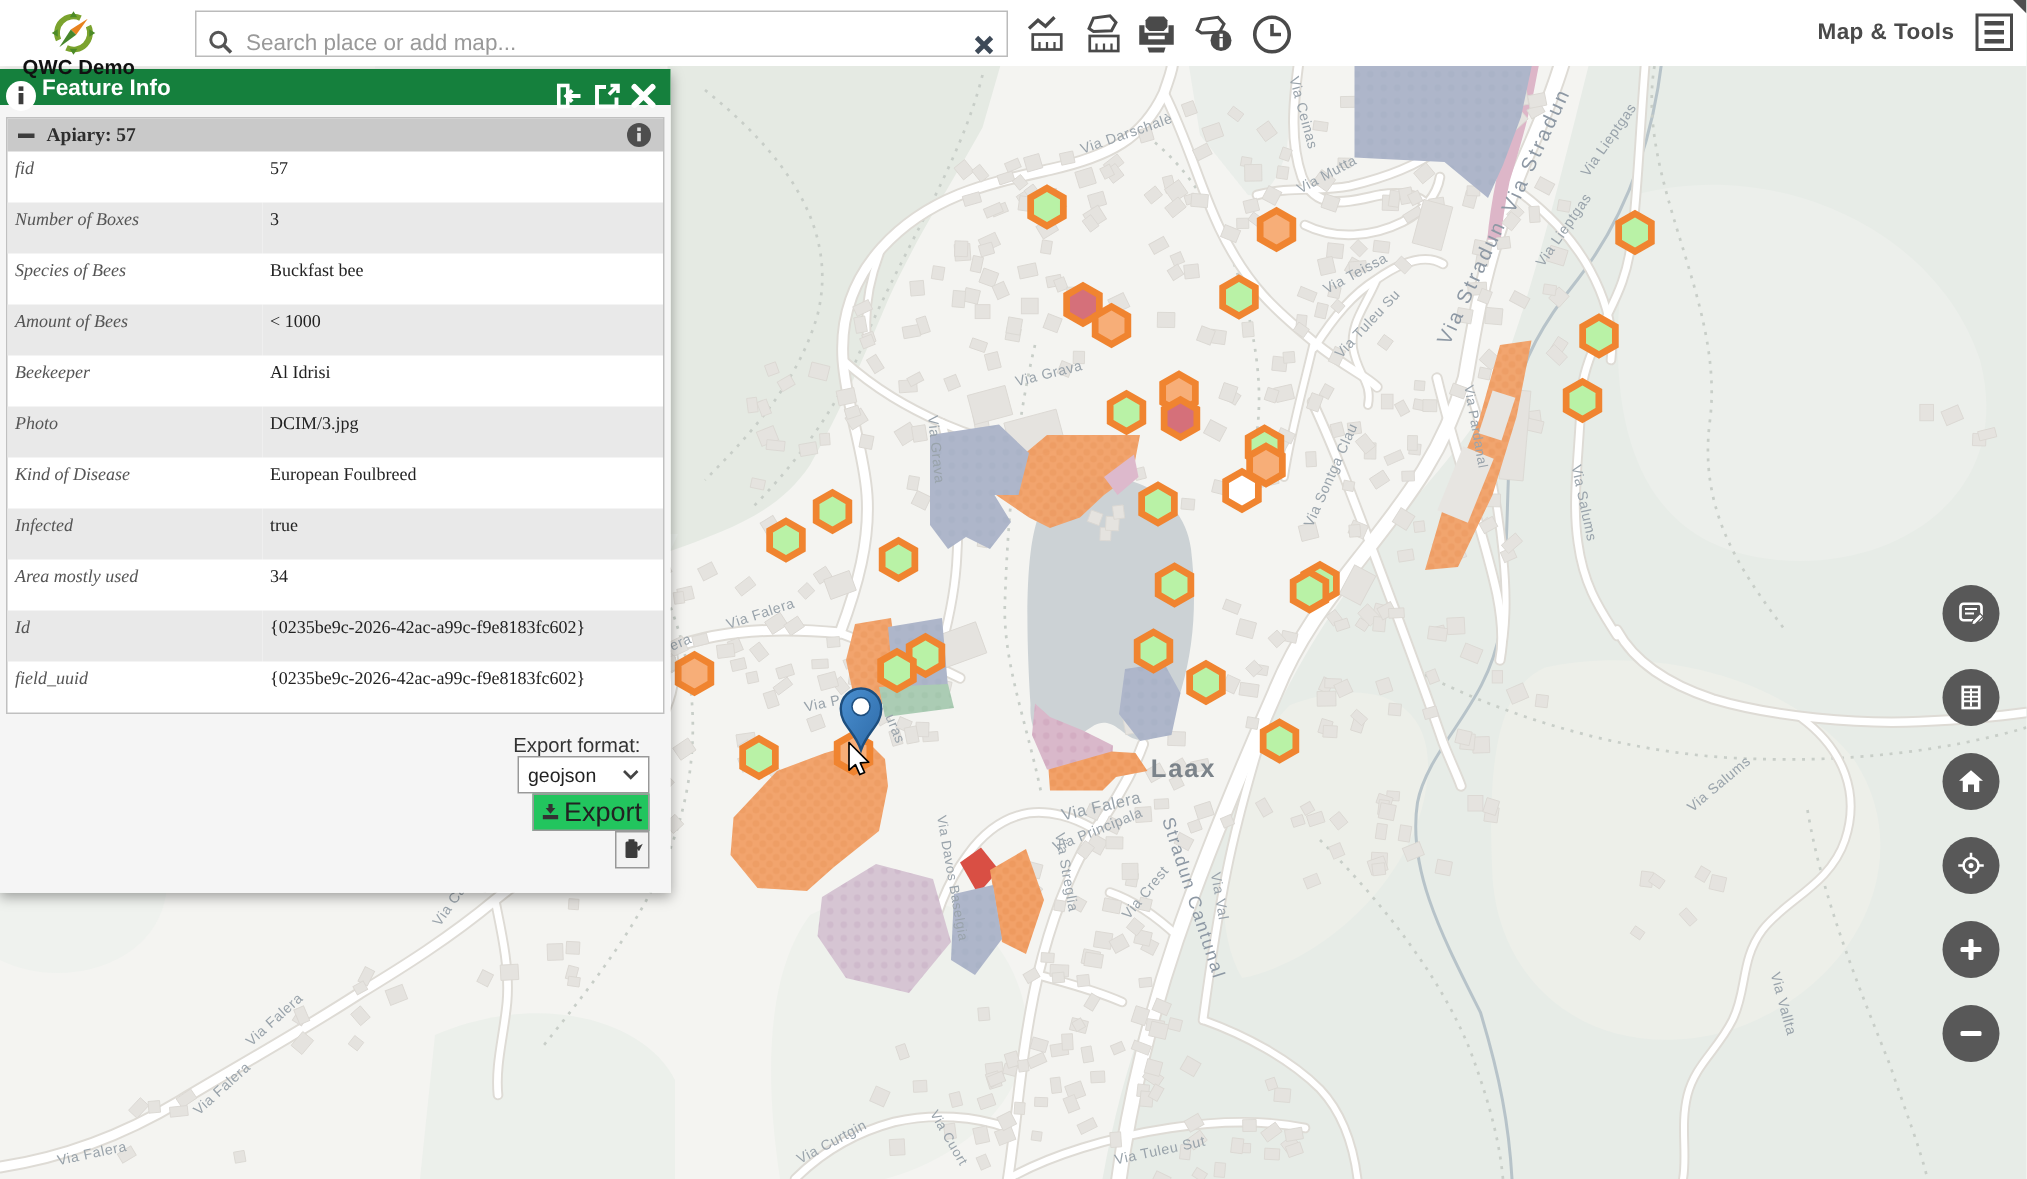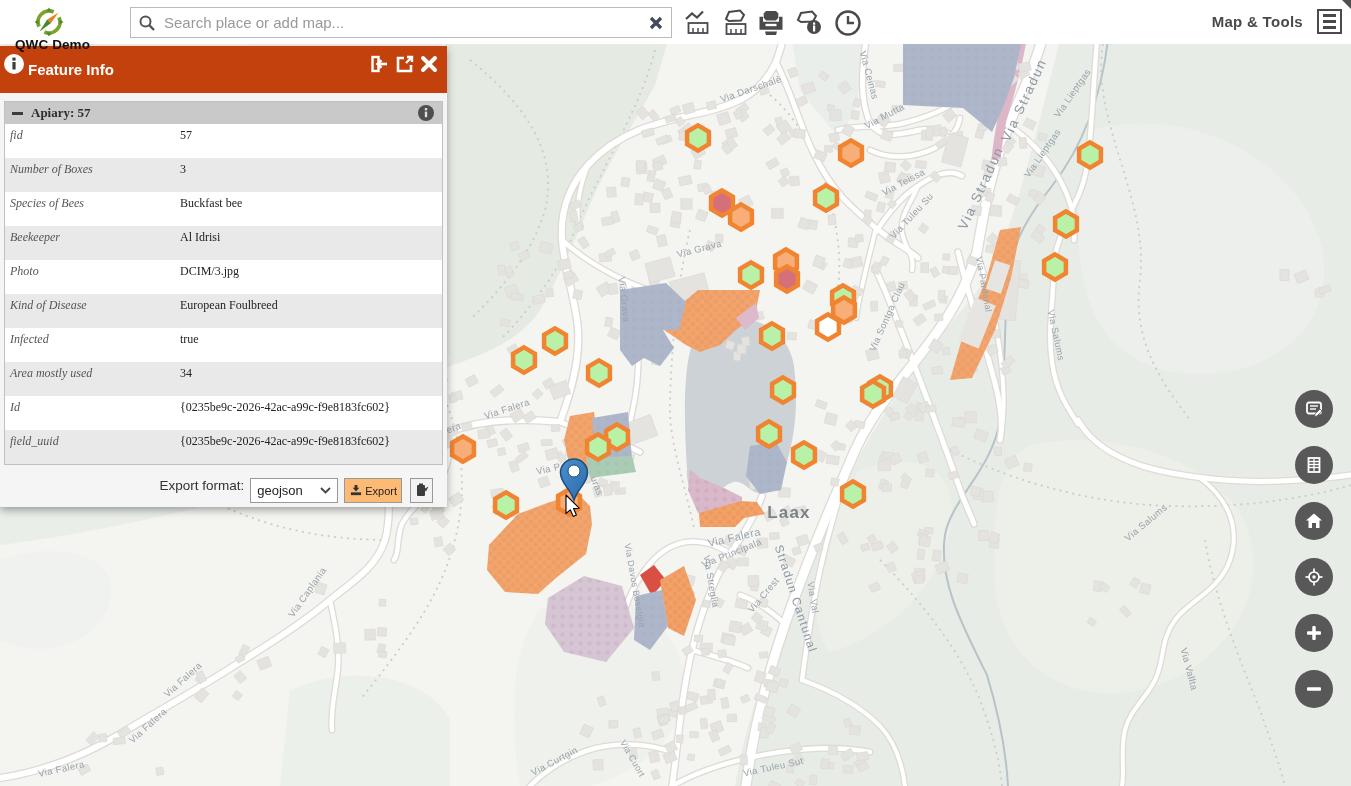--- a/index.html
+++ b/index.html
@@ -5,48 +5,48 @@
 <style>
 * { margin:0; padding:0; box-sizing:border-box; }
 html,body { width:1351px; height:786px; overflow:hidden; font-family:"Liberation Sans",sans-serif; background:#f4f4f1; }
 #stage { position:relative; width:1351px; height:786px; overflow:hidden; }
 #map { position:absolute; left:0; top:0; }
 
 
 #topbar { position:absolute; left:0; top:0; width:1351px; height:44px; background:#ffffff; z-index:20; }
 #logo { position:absolute; left:8px; top:7px; display:flex; align-items:center;flex-direction:column; }
 #logo .txt { font-size:13.5px; font-weight:bold; color:#111; margin-left:7px; letter-spacing:0.1px; }
-#search { position:absolute; left:130px; top:7px; width:542px; height:31px; background:#fff; border:1px solid #bbb; display:flex; align-items:center; }
+#search { position:absolute; left:130px; top:7px; width:542px; height:31px; background:#fff; border:1px solid #bbb; display:flex; align-items:flex-end; }
 #search .mag { margin-left:7px; }
 #search .ph { color:#999; font-size:15px; margin-left:8px; flex:1; }
 #search .clr { margin-right:8px; }
 .tbico { position:absolute; top:8px; width:30px; height:30px; }
 #maptools { position:absolute; right:48px; top:13px; font-size:15px; font-weight:bold; color:#4a4a4a; letter-spacing:0.3px; }
 #burger { position:absolute; right:9px; top:9px; width:25px; height:25px; border:2px solid #4a4a4a; display:flex; flex-direction:column; justify-content:center; gap:3px; padding:0 4px; background:#fff; }
 #burger div { height:3px; background:#4a4a4a; }
 #corner { position:absolute; right:0; top:0; width:0; height:0; border-left:9px solid transparent; border-top:9px solid #4f4f4f; z-index:30; }
 
 
 #panel { position:absolute; left:0; top:46px; width:447px; z-index:15; box-shadow:0 3px 8px rgba(0,0,0,0.35); }
-#phead { height:47px; background:#c2410c; color:#fff; display:flex; align-items:center; position:relative; }
+#phead { height:24px; background:#15803d; color:#fff; display:flex; align-items:center; position:relative; }
 #phead .ttl { font-size:15px; font-weight:bold; margin-left:28px; }
 #pbody { background:#f5f5f5; padding:8px 4px 0 4px; }
 #atab { border:1px solid #c0c0c0; background:#fff;font-family:Liberation Serif, serif; }
 #abar { height:22px; background:#c9c9c9; display:flex; align-items:center; position:relative; }
 #abar .minus { width:11px; height:3px; background:#3c3c3c; margin-left:7px; }
 #abar .nm { font-size:13px; font-weight:bold; color:#2e2e2e; margin-left:8px; }
 table.attr { width:100%; border-collapse:collapse; }
 table.attr td { font-size:12px; padding:0 0 12px 5px; height:34px; line-height:15px;margin-top:16px; }
 table.attr td.k { font-style:italic; color:#555; width:170px; }
 table.attr td.v { color:#222; }
 table.attr tr:nth-child(even) { background:#e9e9e9; }
-#expbar { display:flex; align-items:flex-start; justify-content:flex-end; padding:13px 10px 4px 0; background:#f5f5f5; }
+#expbar { display:flex; align-items:flex-end; justify-content:flex-end; padding:13px 10px 16px 0; background:#f5f5f5;flex-direction:column; }
 #expbar .lab { font-size:13.5px; color:#333; margin-right:6px; }
 #expsel { width:88px; height:25px; border:1px solid #999; background:#fff; font-size:13px; color:#222; display:flex; align-items:center; justify-content:space-between; padding:0 6px; }
-#expbtn { height:25px; border:1px solid #999; background:#fdba74; font-size:11px; color:#222; display:flex; align-items:center; padding:0 4px; margin-left:6px; }
+#expbtn { height:25px; border:1px solid #999; background:#22c55e; font-size:18px; color:#222; display:flex; align-items:center; padding:0 4px; margin-left:6px; }
 #sigbtn { width:23px; height:25px; border:1px solid #999; background:#f2f2f2; display:flex; align-items:center; justify-content:center; margin-left:8px; }
 
 
 .rbtn { position:absolute; left:1295px; width:38px; height:38px; border-radius:50%; background:#585858; z-index:10; display:flex; align-items:center; justify-content:center; }
 </style>
 </head>
 <body>
 <div id="stage">
 <svg id="map" width="1351" height="786" viewBox="0 0 1351 786" font-family="Liberation Sans, sans-serif">
 <defs>
@@ -875,20 +875,24 @@
               </tr>
         <tr>
                 <td class="k">Number of Boxes</td>
                 <td class="v">3</td>
               </tr>
         <tr>
                 <td class="k">Species of Bees</td>
                 <td class="v">Buckfast bee</td>
               </tr>
         <tr>
+                <td class="k">Amount of Bees</td>
+                <td class="v">&lt; 1000</td>
+              </tr>
+        <tr>
                 <td class="k">Beekeeper</td>
                 <td class="v">Al Idrisi</td>
               </tr>
         <tr>
                 <td class="k">Photo</td>
                 <td class="v">DCIM/3.jpg</td>
               </tr>
         <tr>
                 <td class="k">Kind of Disease</td>
                 <td class="v">European Foulbreed</td>

